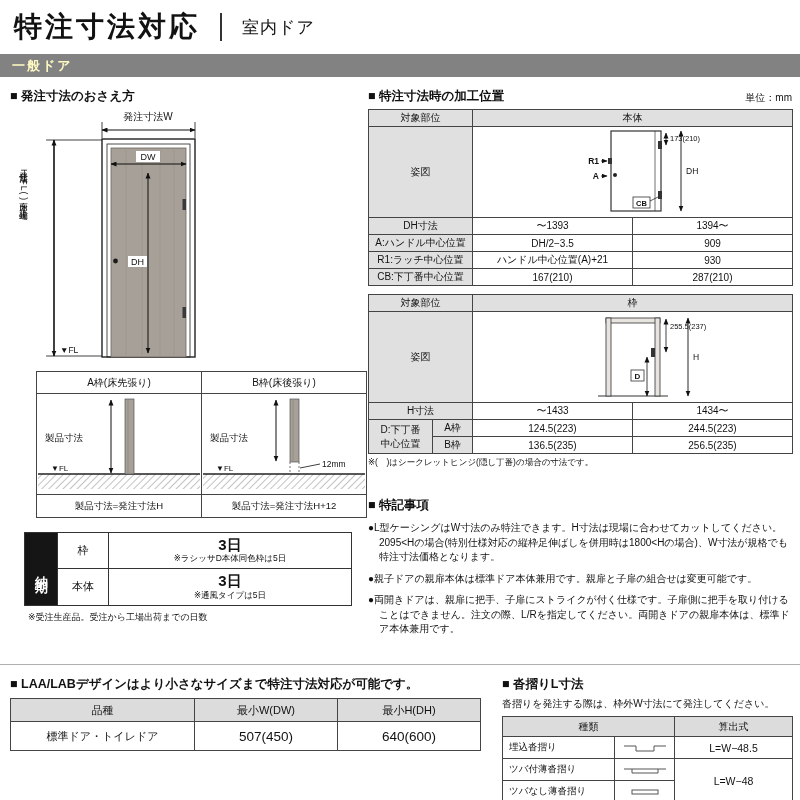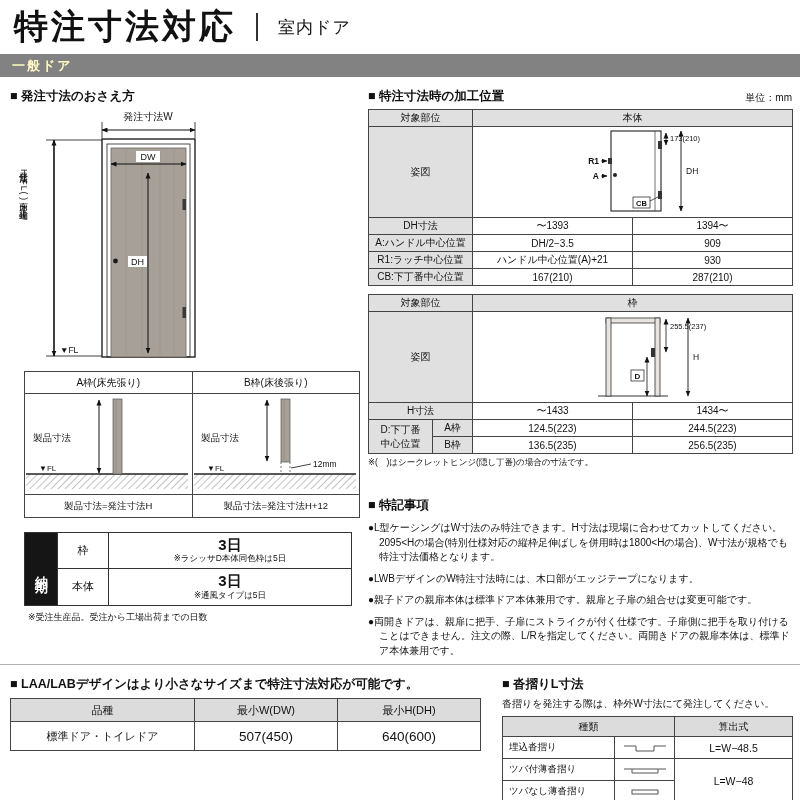--- a/index.html
+++ b/index.html
@@ -1,34 +1,34 @@
 <!DOCTYPE html>
 <html><head>
 <meta charset="utf-8">
 <style>
   html,body{margin:0;padding:0;background:#fff;}
   .page{position:relative;width:800px;height:800px;background:#fff;color:#111;
         font-family:"Liberation Sans","DejaVu Sans",sans-serif;overflow:hidden;}
 
   
   .hdr{position:absolute;left:0;top:0;width:800px;height:54px;display:flex;align-items:center;padding-left:14px;box-sizing:border-box;}
-  .hdr-title{font-size:34px;font-weight:bold;letter-spacing:3px;}
+  .hdr-title{font-size:28px;font-weight:bold;letter-spacing:3px;}
   .hdr-divider{width:2px;height:28px;background:#333;margin:0 20px;}
   .hdr-sub{font-size:17px;letter-spacing:1px;}
   .band{position:absolute;left:0;top:54px;width:800px;height:23px;background:#828282;color:#fef9c3;
         font-size:13px;font-weight:bold;line-height:23px;padding-left:12px;box-sizing:border-box;letter-spacing:2px;}
 
   .sec-heading{font-size:12.5px;font-weight:bold;}
 
   
   .col-left{position:absolute;left:10px;top:88px;width:350px;}
   .door-diagram{position:relative;width:340px;height:252px;margin-top:4px;}
   .v-label{position:absolute;left:8px;top:56px;writing-mode:vertical-rl;font-size:8.5px;letter-spacing:1px;color:#111;}
 
-  table.cmp{border-collapse:collapse;margin:10px 0 0 14px;table-layout:fixed;}
+  table.cmp{border-collapse:collapse;margin:10px 0 0 26px;table-layout:fixed;}
   table.cmp th,table.cmp td{border:1px solid #444;}
   table.cmp th{width:166px;height:19px;font-size:10px;font-weight:normal;text-align:center;background:#fff;}
   .cmp .diag{height:96px;padding:0;}
   .cmp .formula{height:20px;font-size:9.5px;text-align:center;}
 
   table.delivery{border-collapse:collapse;margin:14px 0 0 14px;}
   table.delivery td{border:1px solid #333;}
   .dv-title{background:#151515;color:#fff;width:30px;text-align:center;vertical-align:middle;}
   .dv-title span{writing-mode:vertical-rl;font-size:13px;font-weight:bold;letter-spacing:4px;}
   .dv-label{width:48px;text-align:center;font-size:11px;}
@@ -322,21 +322,20 @@
         <th>B枠</th>
         <td>136.5(235)</td>
         <td>256.5(235)</td>
       </tr>
     </tbody>
       </table>
     <div class="small-note">※(　)はシークレットヒンジ(隠し丁番)の場合の寸法です。</div>
 
     <div class="sec-heading notes-head">■ 特記事項</div>
     <div class="note-item">●L型ケーシングはW寸法のみ特注できます。H寸法は現場に合わせてカットしてください。2095&lt;Hの場合(特別仕様対応の縦枠足伸ばしを併用時は1800&lt;Hの場合)、W寸法が規格でも特注寸法価格となります。</div>
-    <div class="note-item">●LWBデザインのW特注寸法時には、木口部がエッジテープになります。</div>
     <div class="note-item">●親子ドアの親扉本体は標準ドア本体兼用です。親扉と子扉の組合せは変更可能です。</div>
     <div class="note-item">●両開きドアは、親扉に把手、子扉にストライクが付く仕様です。子扉側に把手を取り付けることはできません。注文の際、L/Rを指定してください。両開きドアの親扉本体は、標準ドア本体兼用です。</div>
   </div>
 
   <div class="bottom-rule"></div>
 
   <div class="bottom-left">
     <div class="sec-heading">■ LAA/LABデザインはより小さなサイズまで特注寸法対応が可能です。</div>
     <table class="btab">
       <colgroup>

